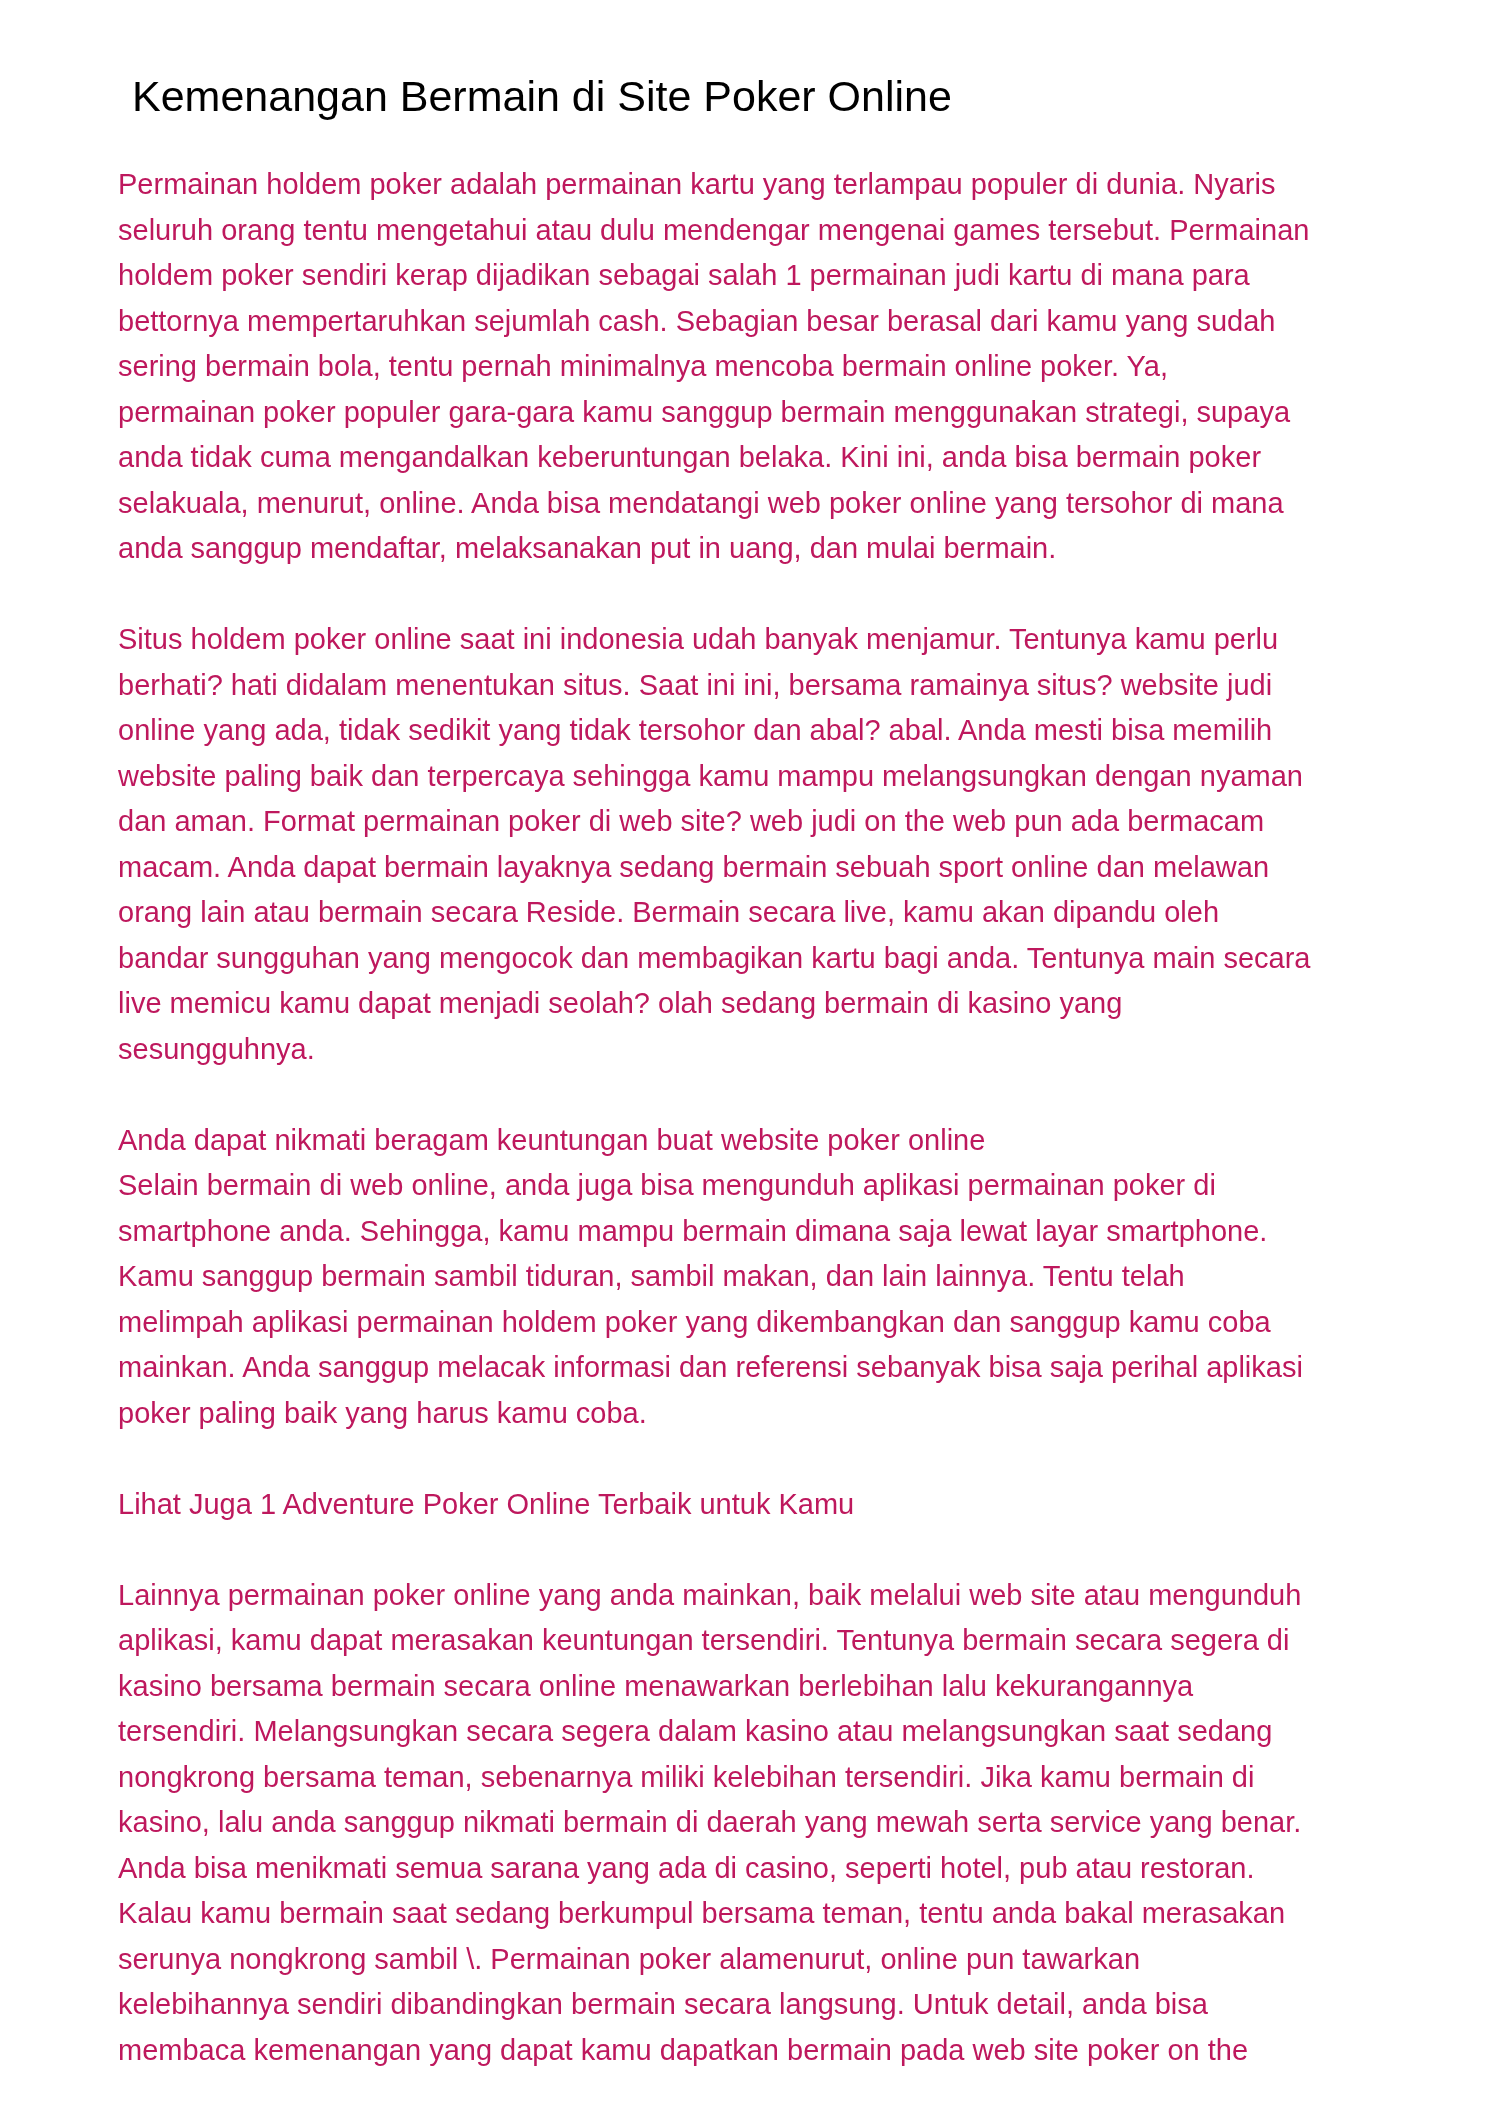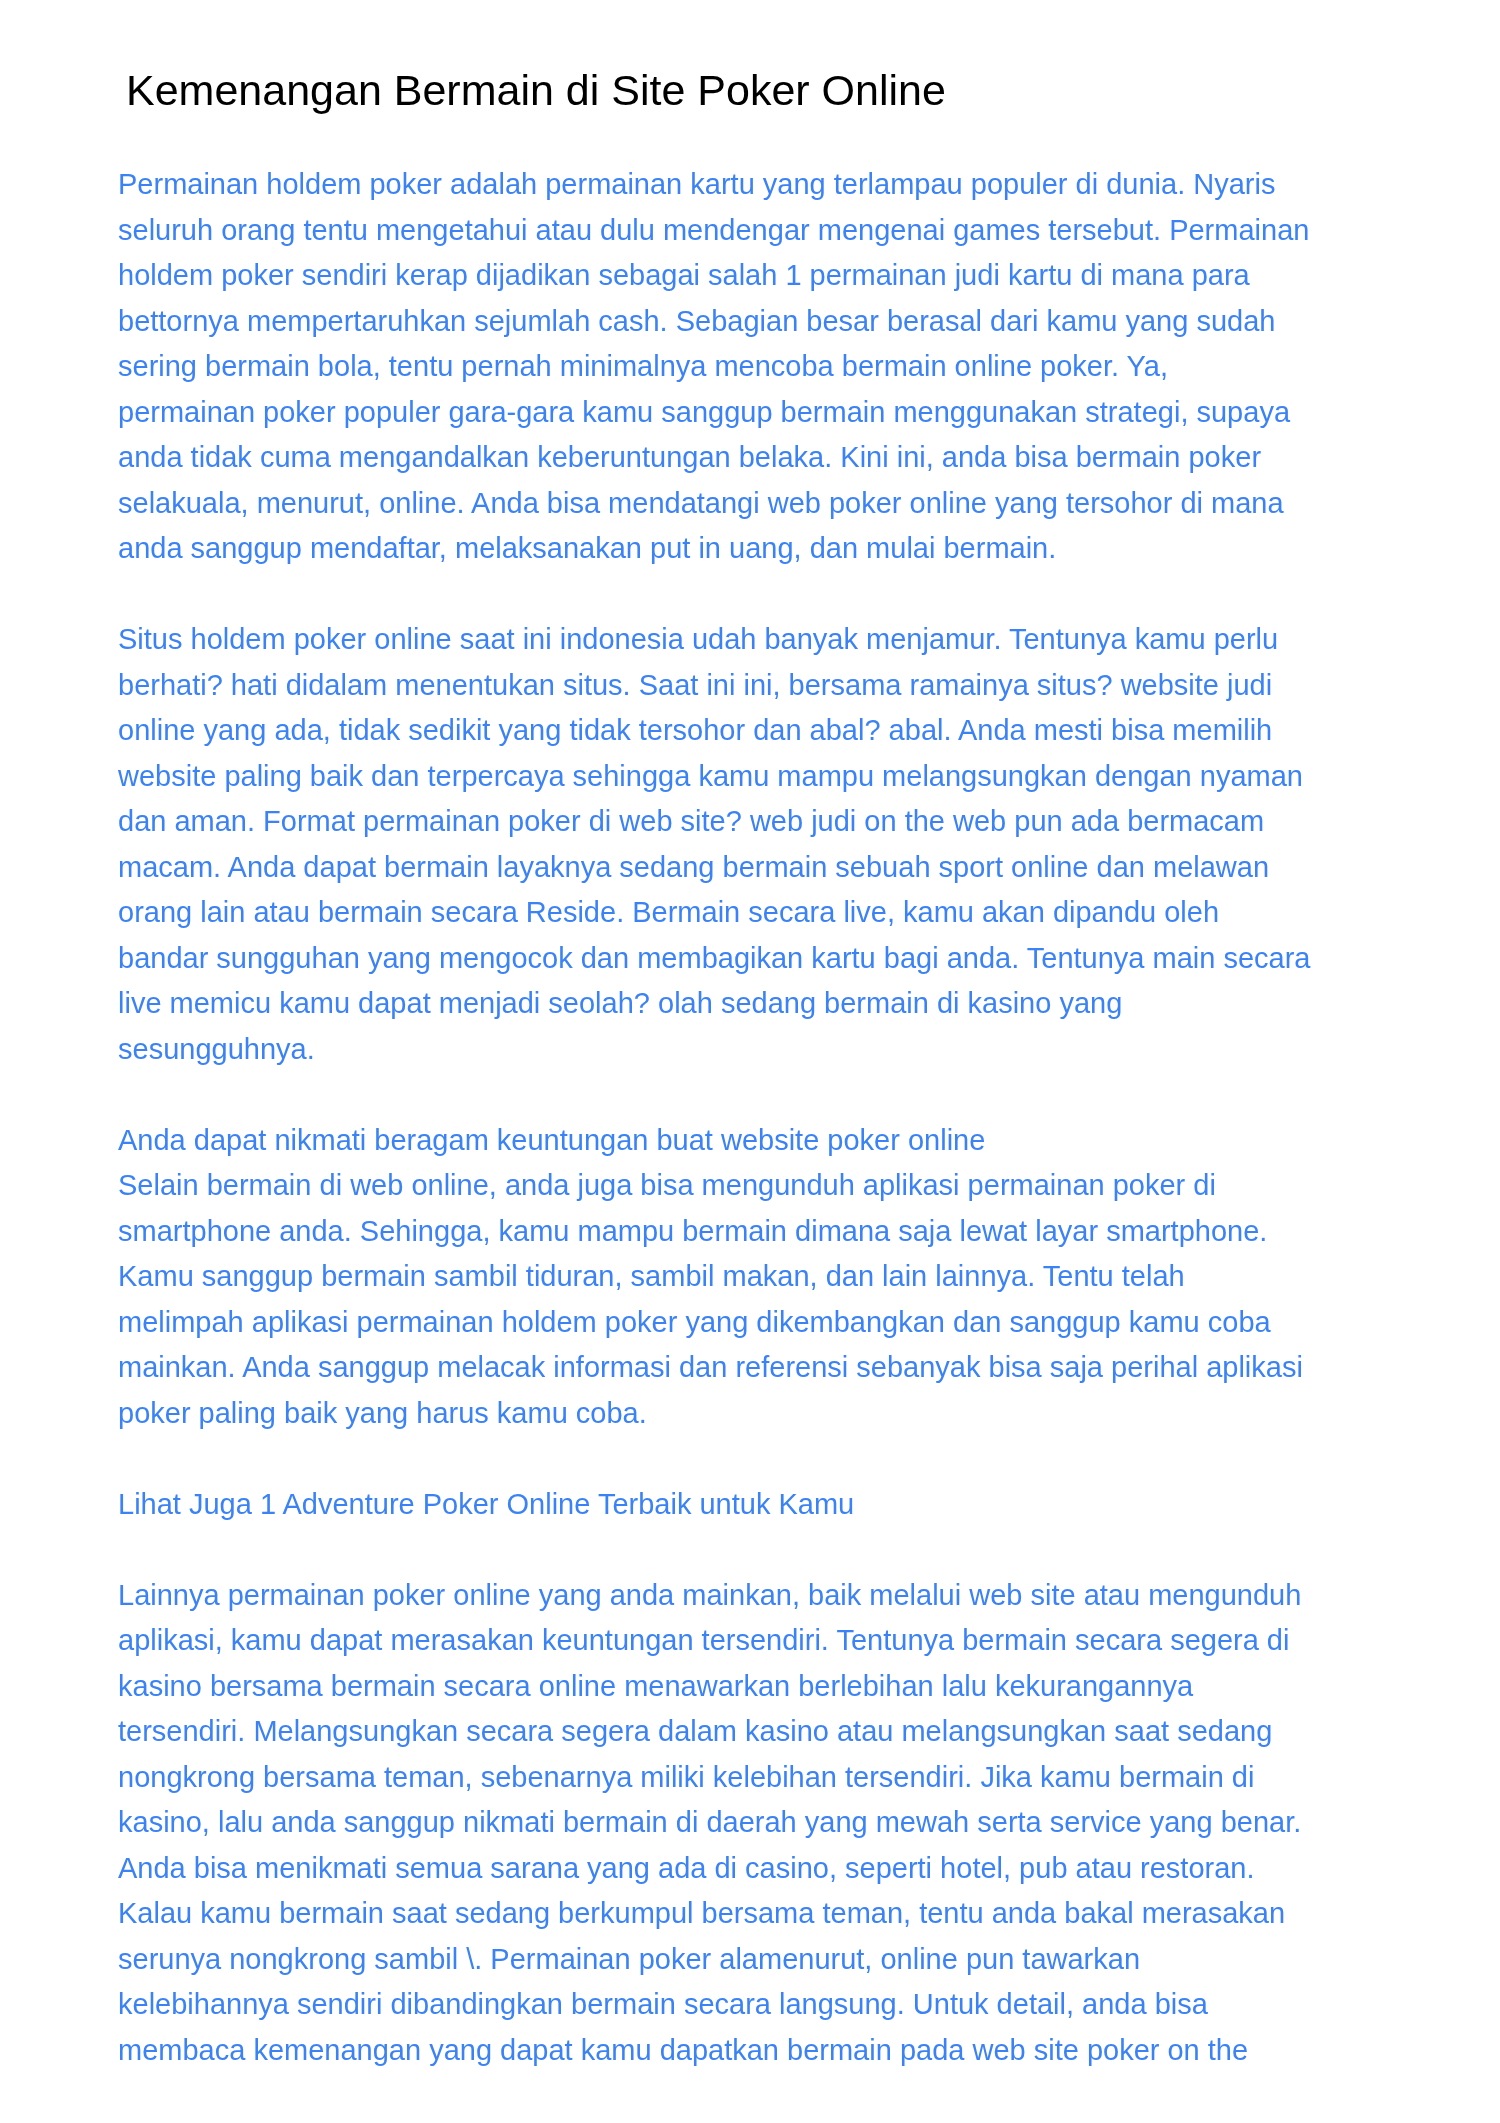--- a/index.html
+++ b/index.html
@@ -12,37 +12,37 @@
     background: #ffffff;
     overflow: hidden;
     position: relative;
     font-family: "Liberation Sans", sans-serif;
     color: #000000;
   }
   .page-title {
     position: absolute;
     left: 118px;
     top: 57px;
-    margin: 8px;
+    margin: 14px;
     font-size: 43px;
     font-weight: 400;
     line-height: 1.2;
     letter-spacing: 0;
     color: #000000;
     white-space: pre;
     text-align: center;
   }
   .body-text {
     position: absolute;
     left: 118px;
     top: 162px;
     width: 1350px;
     font-size: 29px;
     line-height: 45.5px;
-    color: #3b82f6;
+    color: #be185d;
   }
   .para {
     margin: 0 0 45.5px 0;
     white-space: pre;
   }
   .para:last-child {
     margin-bottom: 0;
   }
 </style>
 </head>

